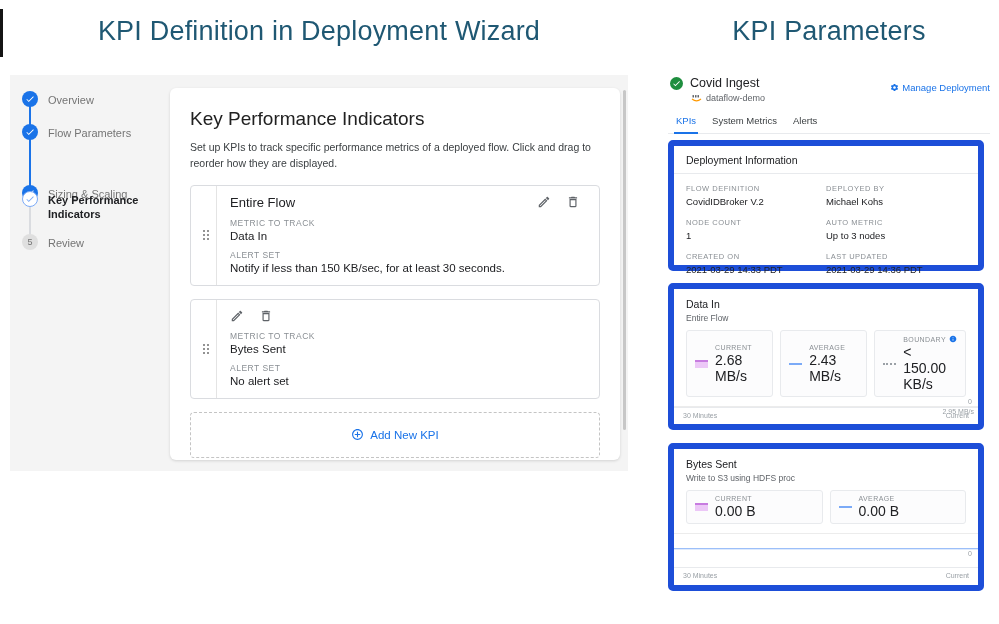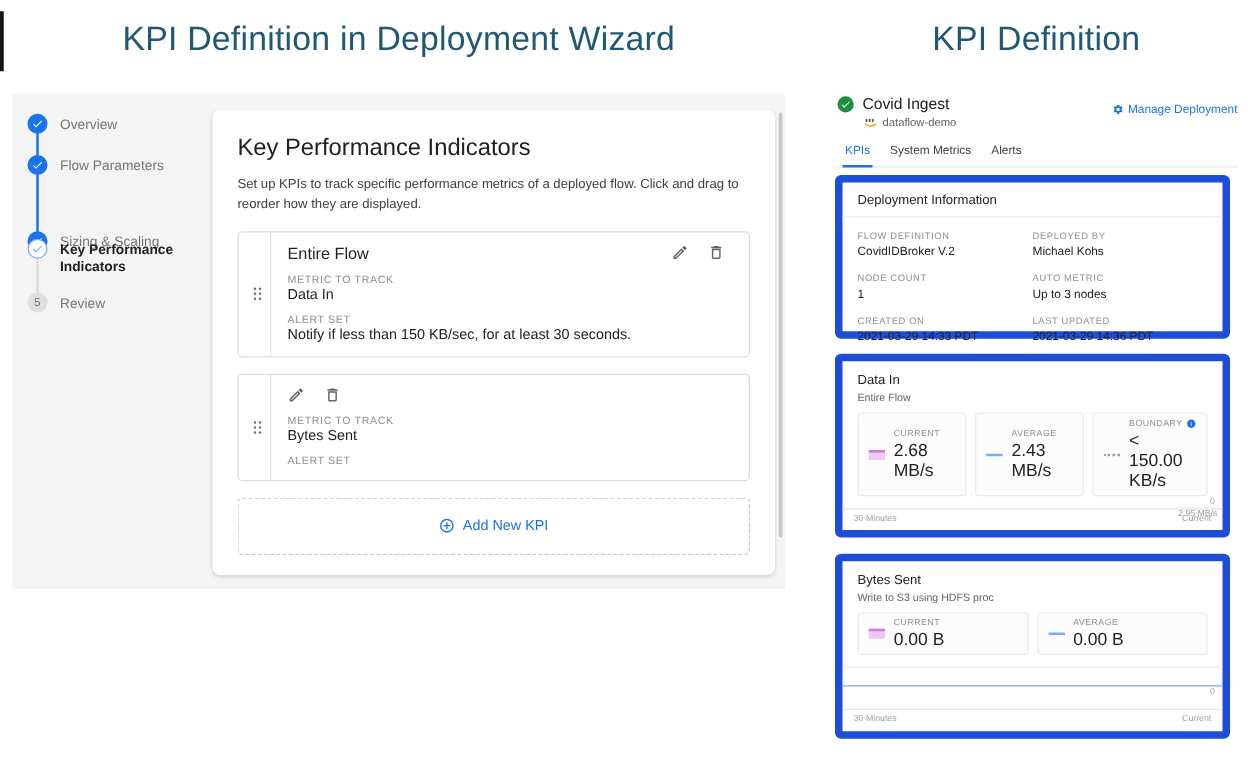--- a/index.html
+++ b/index.html
@@ -89,21 +89,21 @@
   #datain-zero { bottom:2px; }
   #bytes-zero { top:16px; }
   .mini-footer { border-top:1px solid #e8eaed; display:flex; justify-content:space-between; padding:4px 9px 6px; font-size:7px; color:#9aa0a6; }
 </style>
 </head>
 <body>
 
 <div id="black-sliver"></div>
 
 <div class="big-title" id="left-title">KPI Definition in Deployment Wizard</div>
-<div class="big-title" id="right-title">KPI Definition</div>
+<div class="big-title" id="right-title">KPI Parameters</div>
 
 <div id="wizard-region">
 
   <div id="connector-done" class="connector"></div>
   <div id="connector-upcoming" class="connector"></div>
 
   <div class="step" style="top:16px;">
     <span class="step-circle completed">
       <svg viewBox="0 0 24 24" width="10" height="10">
           <path d="M9 16.2L4.8 12l-1.4 1.4L9 19 21 7l-1.4-1.4z"></path>
@@ -182,20 +182,21 @@
                   <path d="M14.06 9.02l.92.92L5.92 19H5v-.92l9.06-9.06M17.66 3c-.25 0-.51.1-.7.29l-1.83 1.83 3.75 3.75 1.83-1.83c.39-.39.39-1.02 0-1.41l-2.34-2.34c-.2-.2-.45-.29-.71-.29zm-3.6 3.19L3 17.25V21h3.75L17.81 9.94l-3.75-3.75z"></path>
                 </svg></span>
             <span class="icon-btn"><svg viewBox="0 0 24 24">
                   <path d="M16 9v10H8V9h8m-1.5-6h-5l-1 1H5v2h14V4h-3.5l-1-1zM18 7H6v12c0 1.1.9 2 2 2h8c1.1 0 2-.9 2-2V7z"></path>
                 </svg></span>
           </span>
         </div>
         <div class="kpi-label">METRIC TO TRACK</div>
         <div class="kpi-value">Bytes Sent</div>
         <div class="kpi-label">ALERT SET</div>
+        <div class="kpi-value">No alert set</div>
       </div>
     </div>
 
     <div id="add-box">
       <svg viewBox="0 0 24 24">
           <path d="M13 7h-2v4H7v2h4v4h2v-4h4v-2h-4V7zm-1-5C6.48 2 2 6.48 2 12s4.48 10 10 10 10-4.48 10-10S17.52 2 12 2zm0 18c-4.41 0-8-3.59-8-8s3.59-8 8-8 8 3.59 8 8-3.59 8-8 8z"></path>
         </svg>
       <span>Add New KPI</span>
     </div>
   </div>

